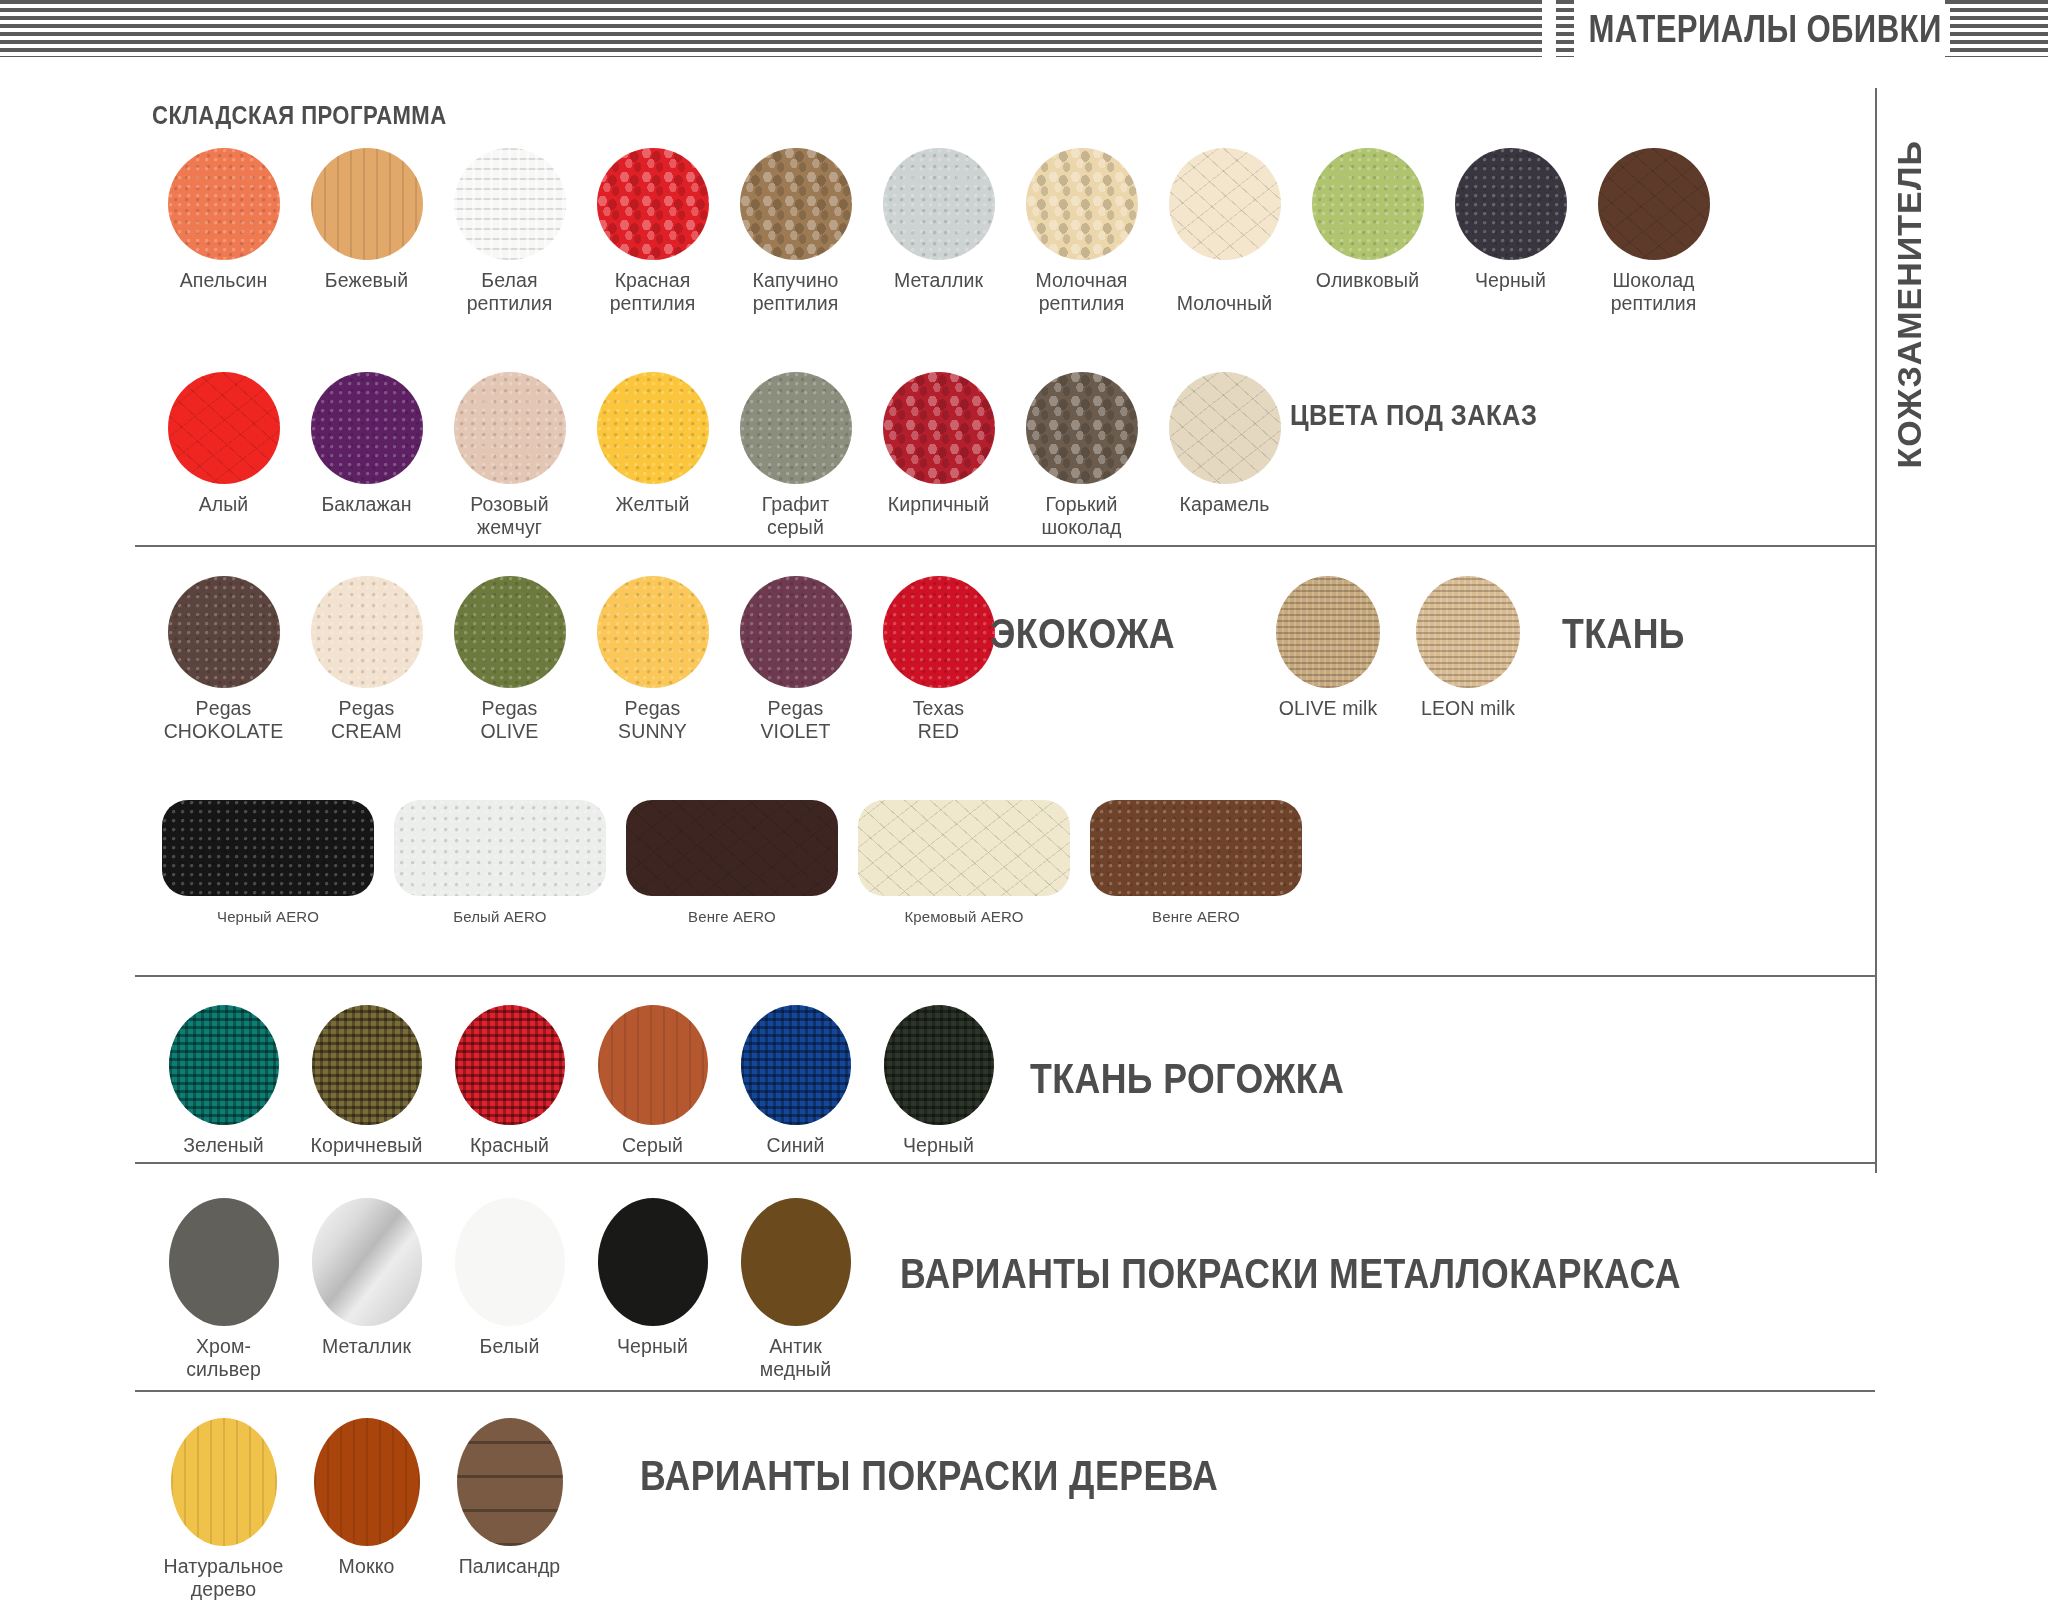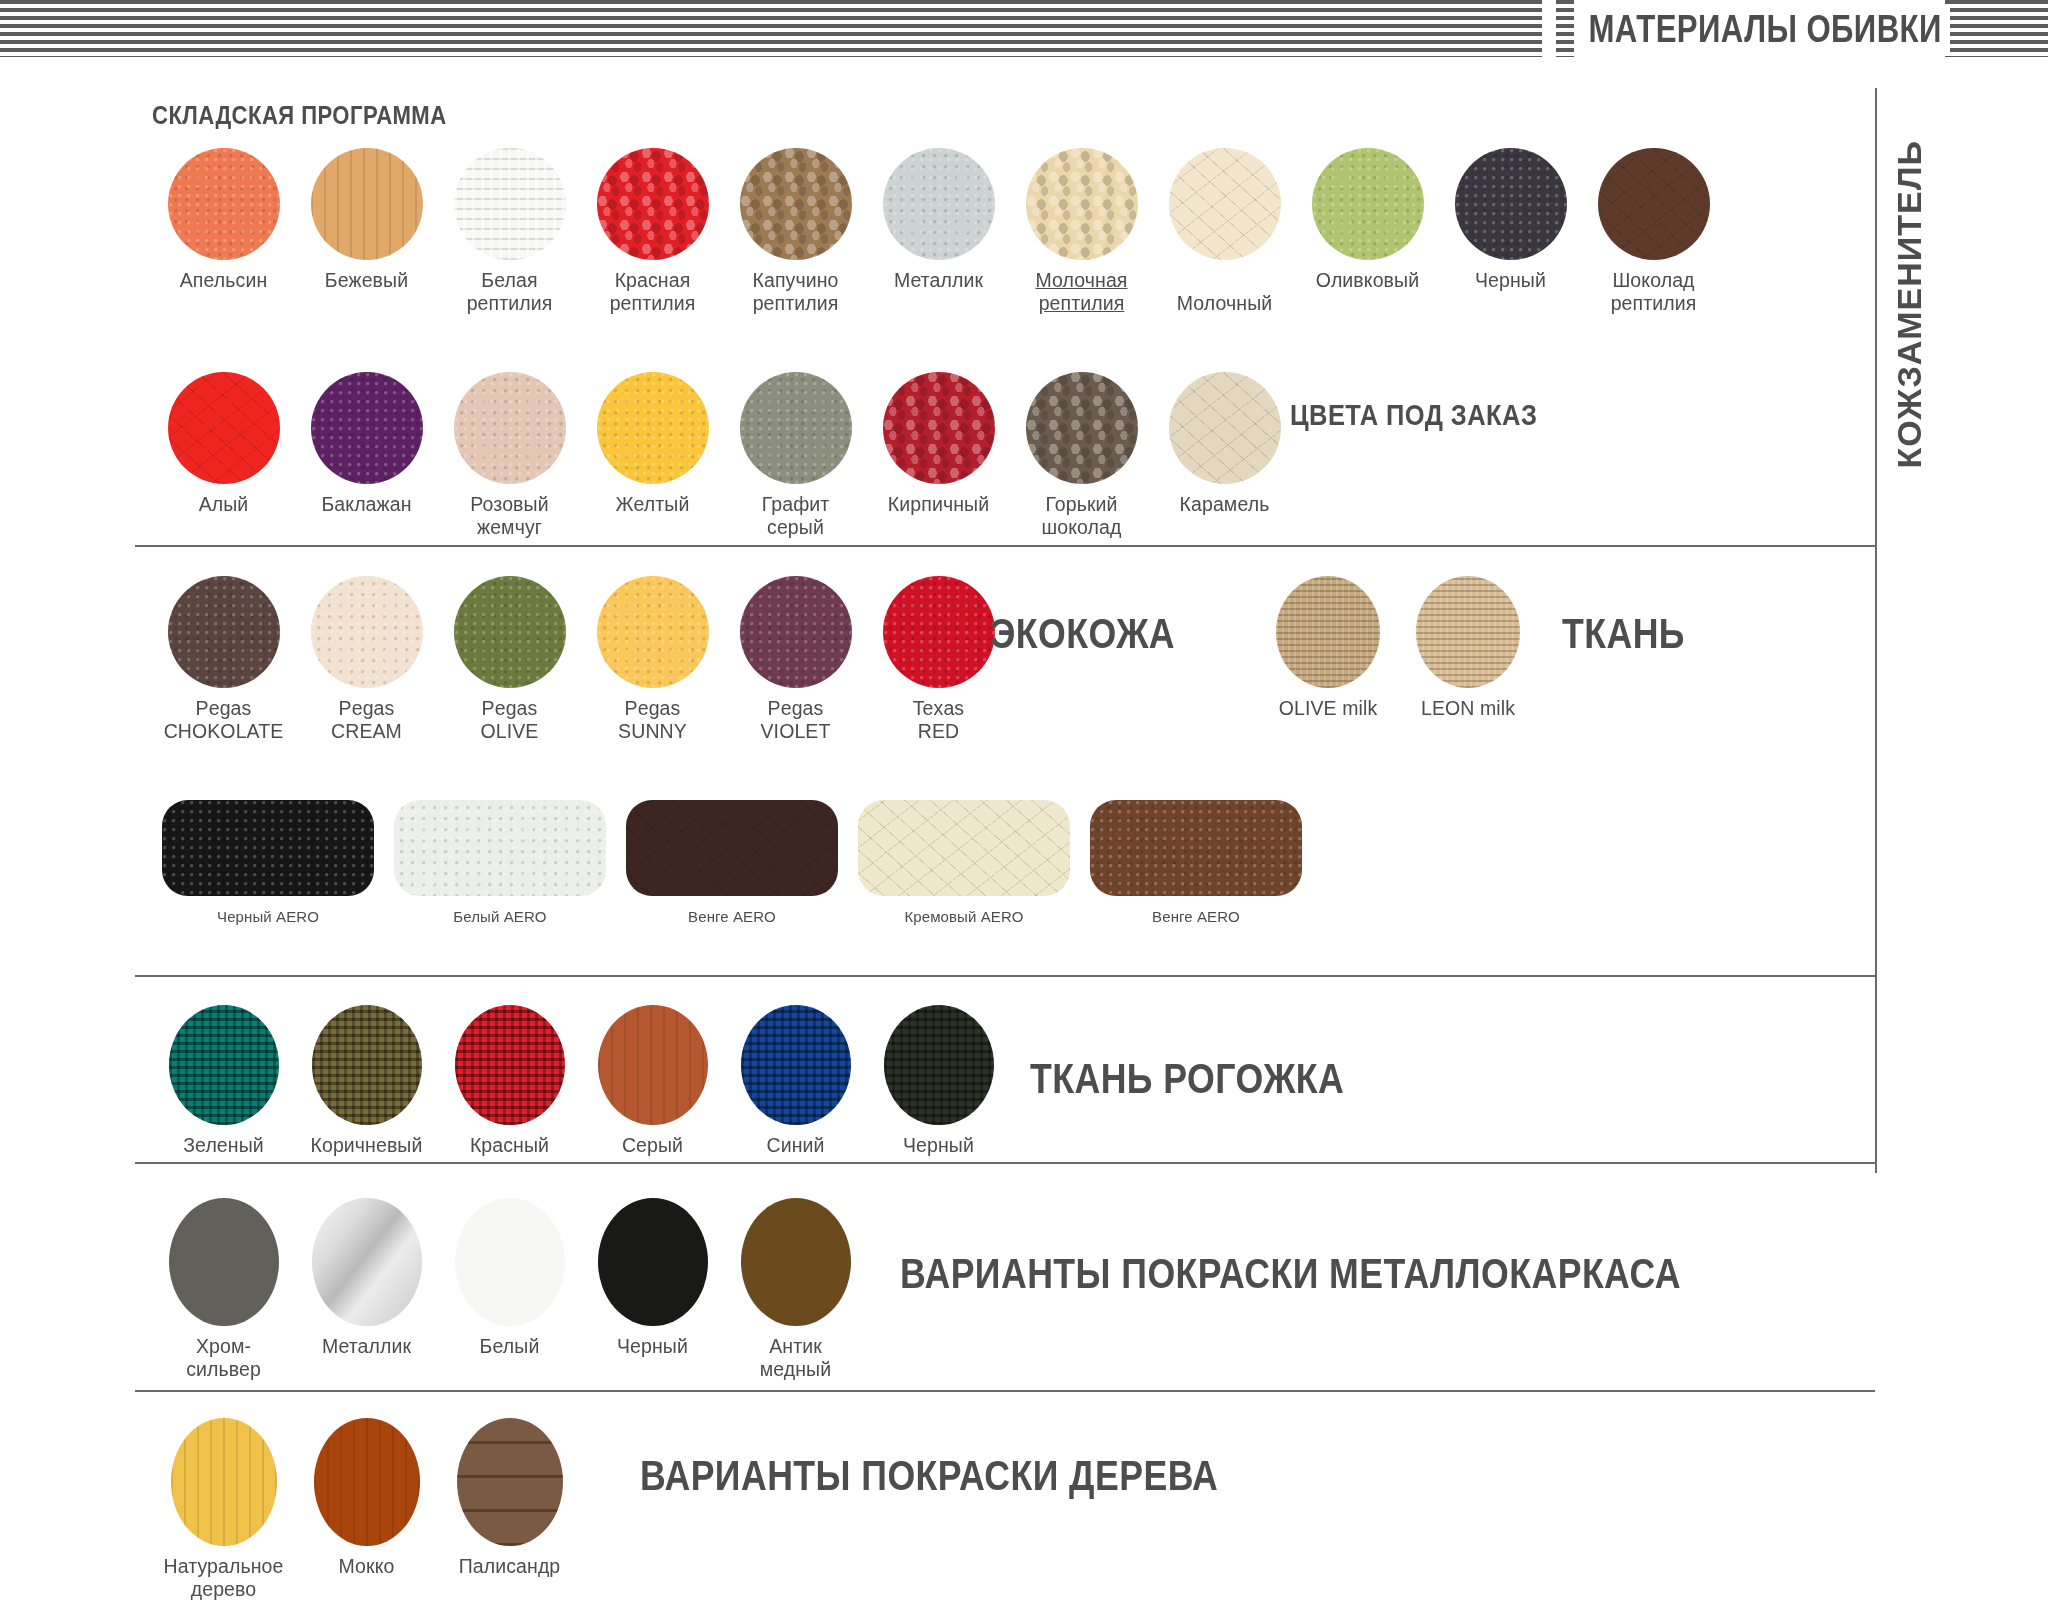--- a/index.html
+++ b/index.html
@@ -166,21 +166,21 @@
       <div class="lbl">Красная<br>рептилия</div>
     </div>
     <div class="cell" style="width: 143px; align-items: center;">
       <div class="sw oval tex-rept" style="background: rgb(156, 122, 84); width: 112px; height: 112px;"></div>
       <div class="lbl">Капучино<br>рептилия</div>
     </div>
     <div class="cell" style="width: 143px;">
       <div class="sw oval tex-grain" style="background: rgb(205, 211, 210); width: 112px; height: 112px;"></div>
       <div class="lbl">Металлик</div>
     </div>
-    <div class="cell" style="width: 143px; text-decoration: underline;">
+    <div class="cell" style="width: 143px;">
       <div class="sw oval tex-rept" style="background: rgb(236, 215, 173); width: 112px; height: 112px;"></div>
       <div class="lbl">Молочная<br>рептилия</div>
     </div>
     <div class="cell" style="width: 143px; justify-content: space-between;">
       <div class="sw oval tex-crack" style="background: rgb(244, 230, 205); width: 112px; height: 112px;"></div>
       <div class="lbl">Молочный</div>
     </div>
     <div class="cell" style="width: 143px;">
       <div class="sw oval tex-grain" style="background: rgb(176, 196, 112); width: 112px; height: 112px;"></div>
       <div class="lbl">Оливковый</div>

